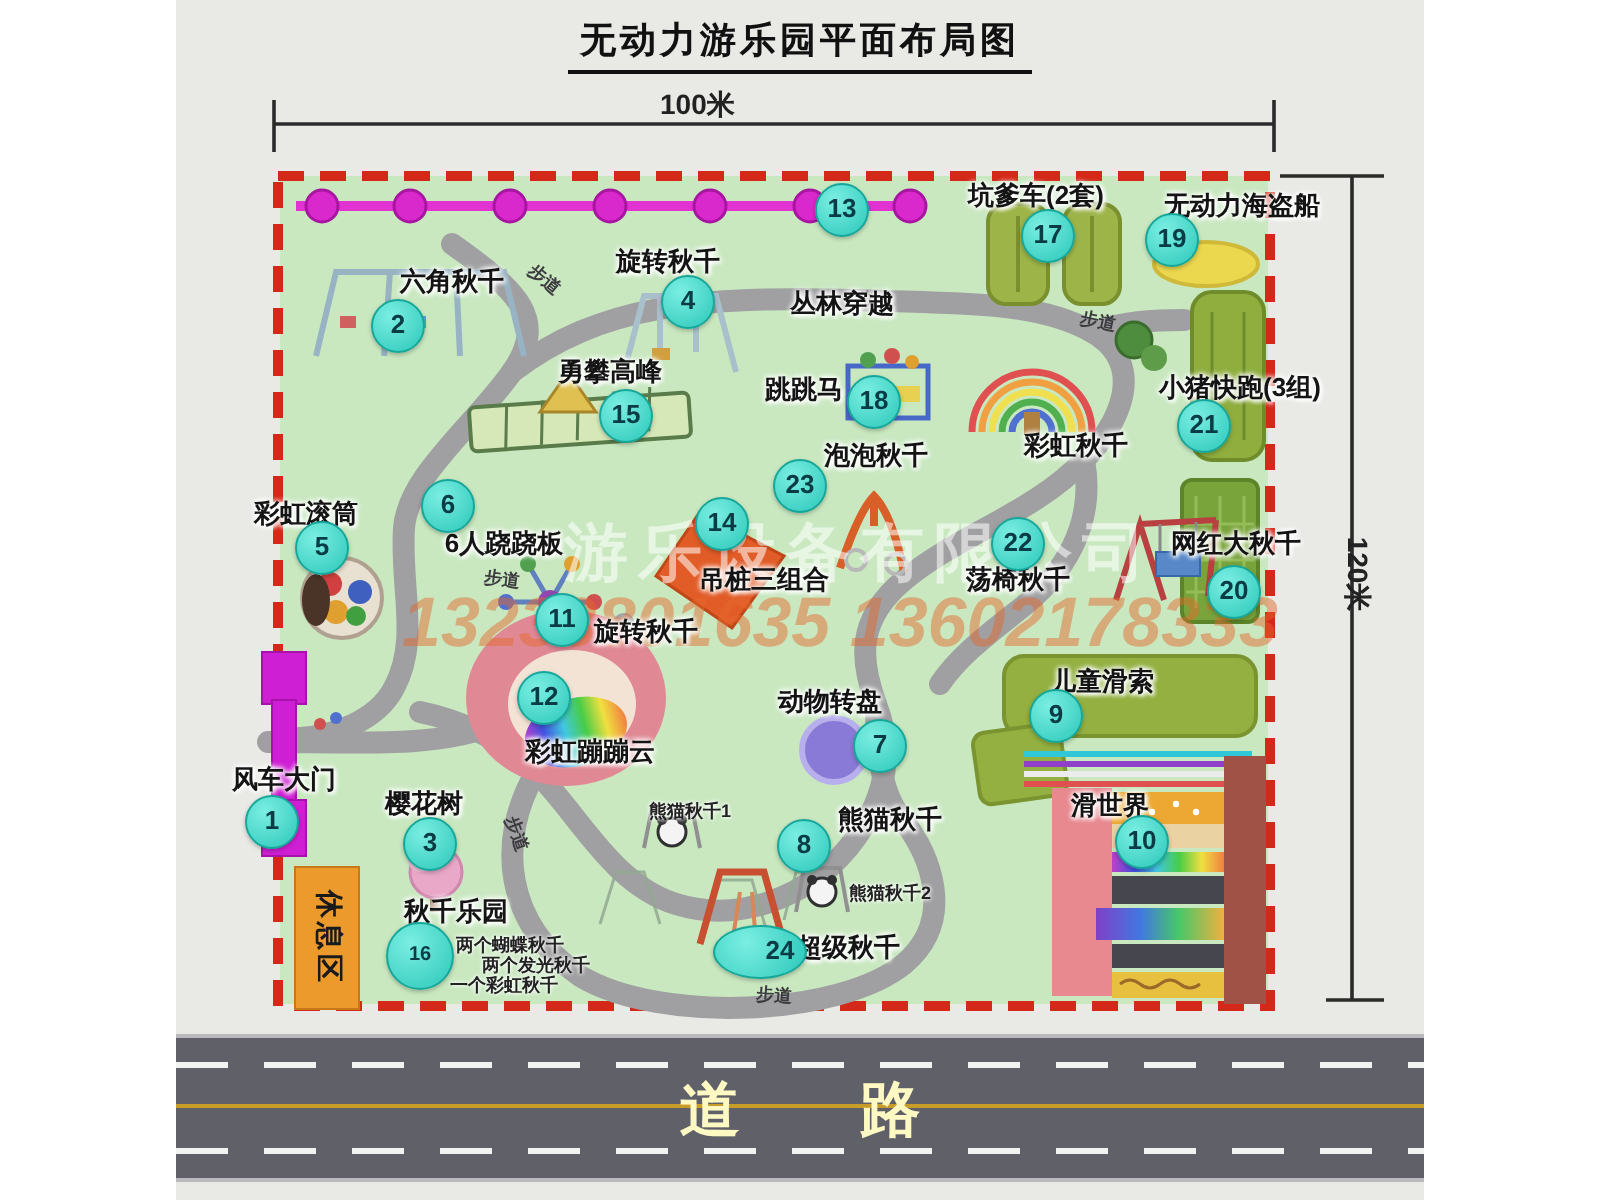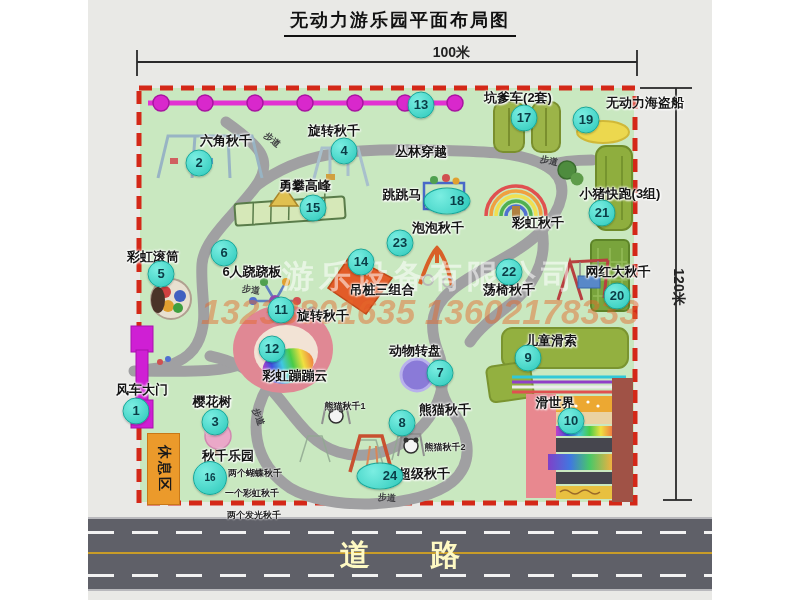--- a/index.html
+++ b/index.html
@@ -2,21 +2,21 @@
 <html><head>
 <meta charset="utf-8">
 <style>
   html,body{margin:0;padding:0;background:#ffffff;}
   .stage{position:relative;width:800px;height:600px;overflow:hidden;
          font-family:"Liberation Sans",sans-serif;background:#ffffff;}
   .photo{position:absolute;left:88px;top:0;width:624px;height:600px;background:#e9e9e6;}
   .title-wrap{position:absolute;left:88px;top:8px;width:624px;text-align:center;z-index:40;}
   .title-text{display:inline-block;font-size:18px;font-weight:700;color:#111;
               letter-spacing:2px;border-bottom:2px solid #111;padding:0 6px 3px 6px;}
-  .dim-top{position:absolute;left:330px;top:44px;width:140px;text-align:right;
+  .dim-top{position:absolute;left:330px;top:44px;width:140px;text-align:left;
            font-size:14px;font-weight:700;color:#222;z-index:40;}
   .dim-right{position:absolute;left:648px;top:278px;width:60px;text-align:center;
              font-size:14px;font-weight:700;color:#222;transform:rotate(90deg);z-index:40;}
   svg.map{position:absolute;left:0;top:0;z-index:10;}
   .labels-layer{position:absolute;left:0;top:0;width:800px;height:600px;z-index:30;}
   .attr-label{position:absolute;transform:translate(-50%,-50%);white-space:nowrap;
       font-size:13px;font-weight:700;color:#141414;z-index:30;
       text-shadow:0 0 3px #fff,0 0 3px #fff,0 0 2px #fff,1px 1px 2px #fff;}
   .attr-badge{position:absolute;transform:translate(-50%,-50%);border-radius:50%;
       background:radial-gradient(circle at 35% 30%, #7beee2, #2bc8ba);
@@ -315,38 +315,38 @@
       <div class="attr-badge" style="width: 25px; height: 25px; line-height: 24px; left: 421px; top: 105px;">13</div>
       <div class="attr-label" style="left: 382px; top: 290px;">吊桩三组合</div>
       <div class="attr-badge" style="width: 25px; height: 25px; line-height: 24px; left: 361px; top: 262px;">14</div>
       <div class="attr-label" style="left: 305px; top: 186px;">勇攀高峰</div>
       <div class="attr-badge" style="width: 25px; height: 25px; line-height: 24px; left: 313px; top: 208px;">15</div>
       <div class="attr-label" style="left: 228px; top: 456px;">秋千乐园</div>
       <div class="attr-badge" style="width: 32px; height: 32px; line-height: 31px; font-size: 10px; left: 210px; top: 478px;">16</div>
       <div class="attr-label" style="left: 518px; top: 98px;">坑爹车(2套)</div>
       <div class="attr-badge" style="width: 25px; height: 25px; line-height: 24px; left: 524px; top: 118px;">17</div>
       <div class="attr-label" style="left: 402px; top: 195px;">跳跳马</div>
-      <div class="attr-badge" style="width: 25px; height: 25px; line-height: 24px; left: 447px; top: 201px; padding-left: 20px;">18</div>
-      <div class="attr-label" style="left: 621px; top: 103px; margin-left: 24px;">无动力海盗船</div>
+      <div class="attr-badge" style="width: 25px; height: 25px; line-height: 24px; left: 437px; top: 201px;">18</div>
+      <div class="attr-label" style="left: 621px; top: 103px;">无动力海盗船</div>
       <div class="attr-badge" style="width: 25px; height: 25px; line-height: 24px; left: 586px; top: 120px;">19</div>
       <div class="attr-label" style="left: 618px; top: 272px;">网红大秋千</div>
       <div class="attr-badge" style="width: 25px; height: 25px; line-height: 24px; left: 617px; top: 296px;">20</div>
       <div class="attr-label" style="left: 620px; top: 194px; text-align: center;">小猪快跑(3组)</div>
       <div class="attr-badge" style="width: 25px; height: 25px; line-height: 24px; left: 602px; top: 213px;">21</div>
       <div class="attr-label" style="left: 509px; top: 290px;">荡椅秋千</div>
       <div class="attr-badge" style="width: 25px; height: 25px; line-height: 24px; left: 509px; top: 272px;">22</div>
       <div class="attr-label" style="left: 438px; top: 228px;">泡泡秋千</div>
       <div class="attr-badge" style="width: 25px; height: 25px; line-height: 24px; left: 400px; top: 243px;">23</div>
       <div class="attr-label" style="left: 424px; top: 474px;">超级秋千</div>
       <div class="attr-badge" style="width: 25px; height: 25px; line-height: 24px; left: 380px; top: 476px; padding-left: 20px;">24</div>
       <div class="attr-label" style="left: 538px; top: 223px;">彩虹秋千</div>
       <div class="sub-label" style="left: 345px; top: 406px;">熊猫秋千1</div>
       <div class="sub-label" style="left: 445px; top: 447px;">熊猫秋千2</div>
       <div class="sub-label" style="left: 255px; top: 473px;">两个蝴蝶秋千</div>
-      <div class="sub-label" style="left: 254px; top: 483px; margin-top: 32px;">两个发光秋千</div>
+      <div class="sub-label" style="left: 268px; top: 483px;">两个发光秋千</div>
       <div class="sub-label" style="left: 252px; top: 493px;">一个彩虹秋千</div>
       <div class="path-label" style="transform: translate(-50%, -50%) rotate(40deg); left: 272px; top: 140px;">步道</div>
       <div class="path-label" style="transform: translate(-50%, -50%) rotate(10deg); left: 437px; top: 151px;">步道</div>
       <div class="path-label" style="transform: translate(-50%, -50%) rotate(12deg); left: 549px; top: 161px;">步道</div>
       <div class="path-label" style="transform: translate(-50%, -50%) rotate(8deg); left: 251px; top: 290px;">步道</div>
       <div class="path-label" style="transform: translate(-50%, -50%) rotate(70deg); left: 258px; top: 417px;">步道</div>
       <div class="path-label" style="transform: translate(-50%, -50%) rotate(4deg); left: 387px; top: 498px;">步道</div>
     </div>
 
   <div class="road">

